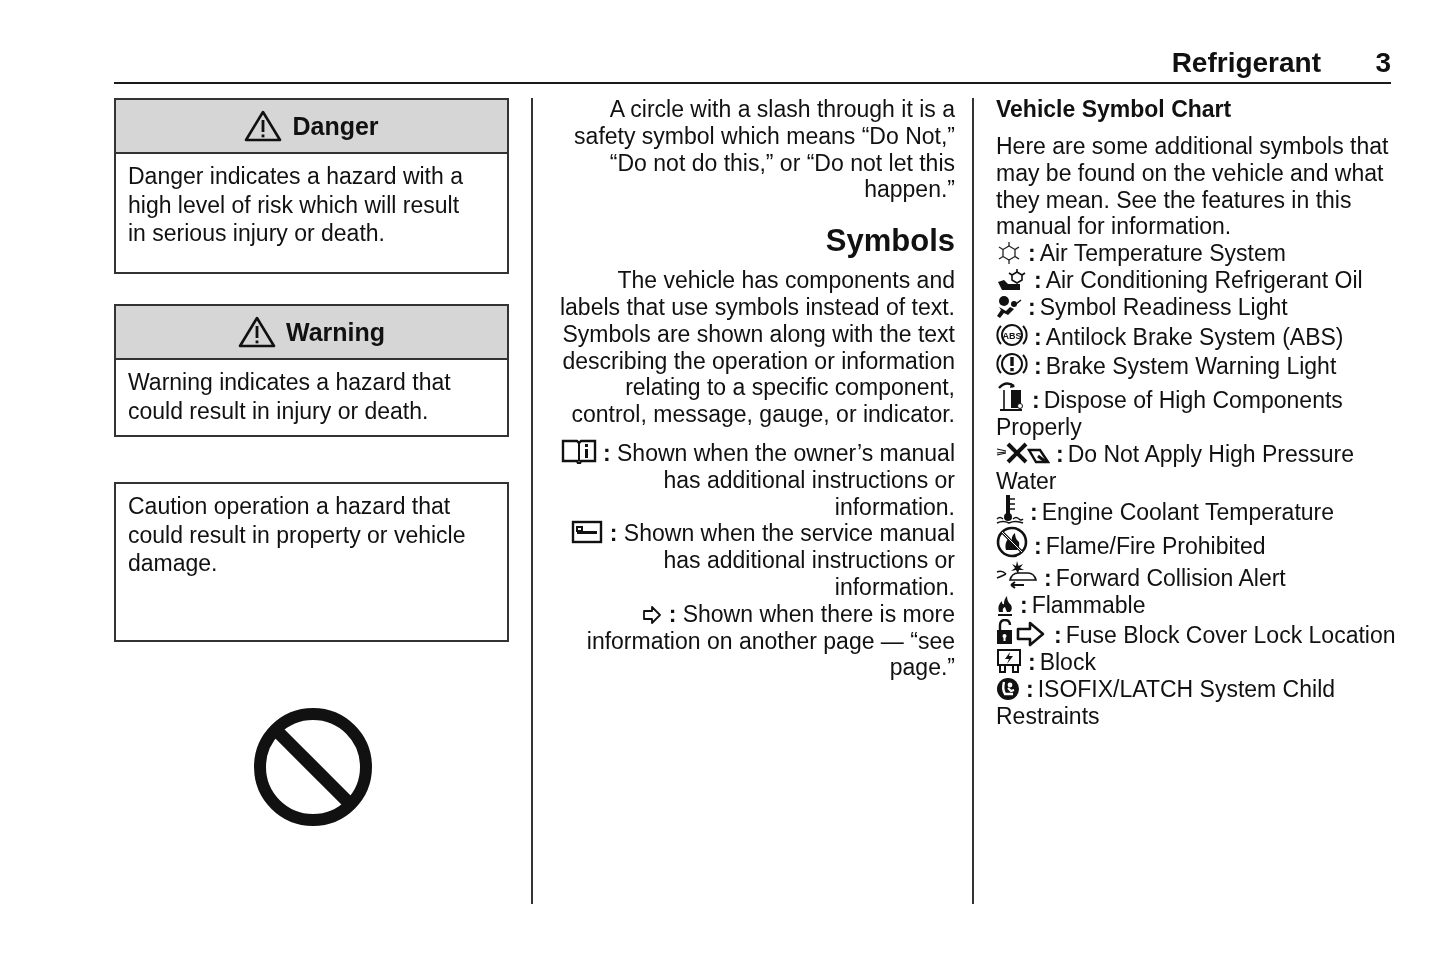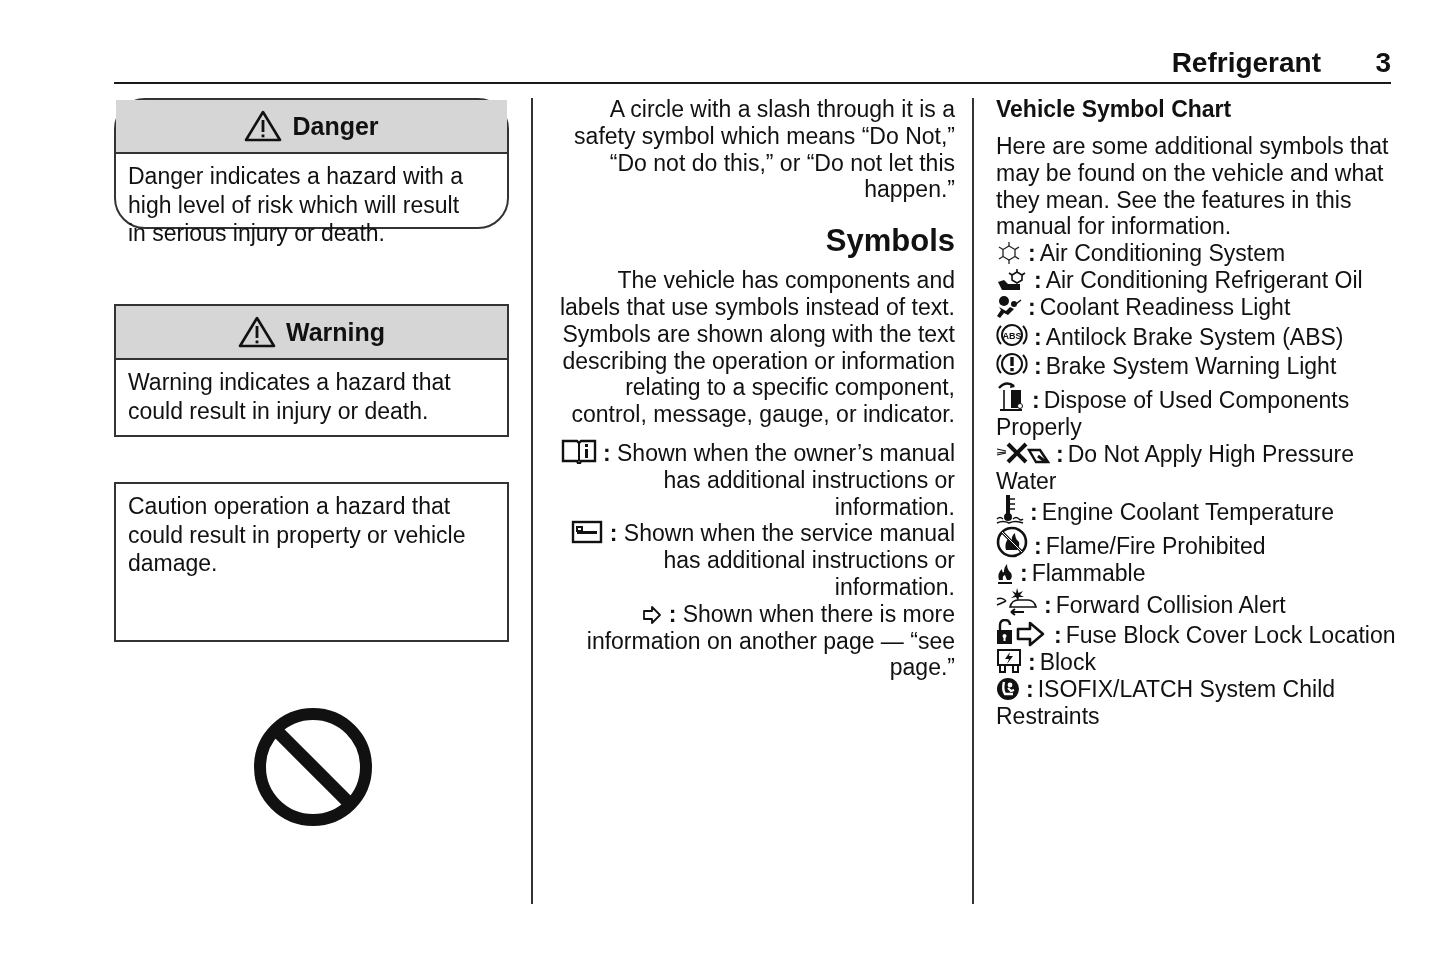--- a/index.html
+++ b/index.html
@@ -40,21 +40,21 @@
 <body>
 
 <div class="header">
   <span class="section">Refrigerant</span>
   <span class="pagenum">3</span>
 </div>
 
 <div class="col-divider" style="left:531px;"></div>
 <div class="col-divider" style="left:972px;"></div>
 
-<div class="notice" style="top:98px; height:131px;border-radius:31px;">
+<div class="notice" style="top:98px; height:176px;">
   <div class="head gray">
     <svg class="tri" viewBox="0 0 38 32">
       <path d="M19 2 L36 30 L2 30 Z" fill="none" stroke="#111" stroke-width="2.6" stroke-linejoin="round"></path>
       <rect x="17.6" y="10" width="2.8" height="12" fill="#111"></rect>
       <rect x="17.6" y="24.5" width="2.8" height="2.8" fill="#111"></rect>
     </svg>
     <span>Danger</span>
   </div>
   <div class="body">Danger indicates a hazard with a high level of risk which will result in serious injury or death.</div>
 </div>
@@ -118,42 +118,42 @@
     <svg class="ico" width="26" height="24" viewBox="0 0 26 24">
       <g stroke="#222" stroke-width="1.3" fill="none">
         <polygon points="13,5 19,8.5 19,15.5 13,19 7,15.5 7,8.5"></polygon>
         <line x1="13" y1="1" x2="13" y2="5"></line>
           <line x1="13" y1="19" x2="13" y2="23"></line>
         <line x1="3" y1="6" x2="7" y2="8.5"></line>
           <line x1="19" y1="15.5" x2="23" y2="18"></line>
         <line x1="23" y1="6" x2="19" y2="8.5"></line>
           <line x1="7" y1="15.5" x2="3" y2="18"></line>
       </g>
-    </svg><span class="colon">:</span><span>Air Conditioning System</span>
+    </svg><span class="colon">:</span><span>Air Temperature System</span>
   </p>
 
   <p class="chart-item">
     <svg class="ico" width="32" height="24" viewBox="0 0 32 24">
       <path d="M2 14 L8 12 L12 16 L24 16 L24 22 L6 22 Z" fill="#111"></path>
       <g stroke="#111" stroke-width="1.6" fill="none">
         <polygon points="21,4 26,7 26,12 21,15 16,12 16,7"></polygon>
         <line x1="21" y1="1" x2="21" y2="4"></line>
           <line x1="13" y1="5" x2="16" y2="7"></line>
           <line x1="29" y1="5" x2="26" y2="7"></line>
       </g>
     </svg><span class="colon">:</span><span>Air Conditioning Refrigerant Oil</span>
   </p>
 
   <p class="chart-item">
     <svg class="ico" width="26" height="24" viewBox="0 0 26 24">
       <circle cx="8" cy="6" r="5" fill="#111"></circle>
       <path d="M3 12 L10 16 L14 12 L18 14 L12 20 L8 18 L4 23 L1 21 L5 15 Z" fill="#111"></path>
       <circle cx="18" cy="9" r="3" fill="#111"></circle>
       <line x1="20" y1="9" x2="25" y2="5" stroke="#111" stroke-width="1.5"></line>
-    </svg><span class="colon">:</span><span>Coolant Readiness Light</span>
+    </svg><span class="colon">:</span><span>Symbol Readiness Light</span>
   </p>
 
   <p class="chart-item">
     <svg class="ico" width="32" height="28" viewBox="0 0 32 28">
       <circle cx="16" cy="14" r="10" fill="none" stroke="#111" stroke-width="2"></circle>
       <path d="M5 5 A13 13 0 0 0 5 23" fill="none" stroke="#111" stroke-width="2"></path>
       <path d="M27 5 A13 13 0 0 1 27 23" fill="none" stroke="#111" stroke-width="2"></path>
       <text x="16" y="17.5" font-size="9" font-weight="bold" text-anchor="middle" font-family="Liberation Sans, sans-serif" fill="#111">ABS</text>
     </svg><span class="colon">:</span><span>Antilock Brake System (ABS)</span>
   </p>
@@ -169,21 +169,21 @@
   </p>
 
   <p class="chart-item">
     <svg class="ico" width="30" height="32" viewBox="0 0 30 32">
       <path d="M3 8 Q10 0 18 6" fill="none" stroke="#111" stroke-width="2.4"></path>
       <path d="M15 3 L19 7 L14 8 Z" fill="#111"></path>
       <rect x="15" y="10" width="10" height="18" fill="#111"></rect>
       <line x1="4" y1="30" x2="26" y2="30" stroke="#111" stroke-width="2"></line>
       <line x1="8" y1="10" x2="8" y2="30" stroke="#111" stroke-width="1.6"></line>
       <circle cx="24" cy="26" r="2.5" fill="#fff" stroke="#111" stroke-width="1"></circle>
-    </svg><span class="colon">:</span><span>Dispose of Used Components Properly</span>
+    </svg><span class="colon">:</span><span>Dispose of High Components Properly</span>
   </p>
 
   <p class="chart-item">
     <svg class="ico" width="54" height="24" viewBox="0 0 54 24">
       <g stroke="#111" stroke-width="1.2">
           <line x1="1" y1="7" x2="10" y2="9"></line>
           <line x1="1" y1="11" x2="10" y2="10"></line>
           <line x1="1" y1="13" x2="10" y2="11"></line>
         </g>
       <line x1="12" y1="2" x2="30" y2="20" stroke="#111" stroke-width="4"></line>
@@ -211,34 +211,34 @@
   <p class="chart-item">
     <svg class="ico" width="32" height="32" viewBox="0 0 32 32">
       <circle cx="16" cy="16" r="14" fill="none" stroke="#111" stroke-width="2.6"></circle>
       <path d="M10 24 Q8 17 13 12 Q13 16 16 15 Q15 10 19 7 Q19 13 23 16 Q24 21 21 24 Z" fill="#111"></path>
       <line x1="6" y1="6" x2="26" y2="26" stroke="#111" stroke-width="3"></line>
       <line x1="6" y1="6" x2="26" y2="26" stroke="#fff" stroke-width="1"></line>
     </svg><span class="colon">:</span><span>Flame/Fire Prohibited</span>
   </p>
 
   <p class="chart-item">
-    <svg class="ico" width="18" height="22" viewBox="0 0 18 22">
-      <path d="M3 17 Q1 10 6 6 Q6 10 8 9 Q8 4 11 1 Q11 7 15 10 Q17 14 14 17 Z" fill="#111"></path>
-      <path d="M7 17 Q6 13 9 12 Q10 15 11 17 Z" fill="#fff"></path>
-      <line x1="2" y1="20" x2="16" y2="20" stroke="#111" stroke-width="2"></line>
-    </svg><span class="colon">:</span><span>Flammable</span>
-  </p>
-
-  <p class="chart-item">
     <svg class="ico" width="42" height="30" viewBox="0 0 42 30">
       <path d="M21 1 L22.5 6 L27 4 L24 8 L28 10 L23 10 L22 14 L20 10 L15 11 L19 8 L16 4 L20 6 Z" fill="#111"></path>
       <path d="M1 12 Q6 10 10 14 M1 18 Q6 16 10 14" fill="none" stroke="#111" stroke-width="1.5"></path>
       <path d="M14 20 Q16 13 22 13 L32 13 Q38 13 40 20 Z" fill="none" stroke="#111" stroke-width="1.6"></path>
       <path d="M15 25 L28 25 M15 25 L19 22 M15 25 L19 28" fill="none" stroke="#111" stroke-width="2"></path>
     </svg><span class="colon">:</span><span>Forward Collision Alert</span>
+  </p>
+
+  <p class="chart-item">
+    <svg class="ico" width="18" height="22" viewBox="0 0 18 22">
+      <path d="M3 17 Q1 10 6 6 Q6 10 8 9 Q8 4 11 1 Q11 7 15 10 Q17 14 14 17 Z" fill="#111"></path>
+      <path d="M7 17 Q6 13 9 12 Q10 15 11 17 Z" fill="#fff"></path>
+      <line x1="2" y1="20" x2="16" y2="20" stroke="#111" stroke-width="2"></line>
+    </svg><span class="colon">:</span><span>Flammable</span>
   </p>
 
   <p class="chart-item">
     <svg class="ico" width="52" height="28" viewBox="0 0 52 28">
       <path d="M4 11 L4 6 Q4 1 9 1 Q14 1 14 6" fill="none" stroke="#111" stroke-width="2.4"></path>
       <rect x="1" y="11" width="15" height="14" fill="#111"></rect>
       <circle cx="8.5" cy="17" r="2" fill="#fff"></circle>
       <rect x="7.5" y="17" width="2" height="5" fill="#fff"></rect>
       <path d="M22 10 L34 10 L34 4 L47 15 L34 26 L34 20 L22 20 Z" fill="none" stroke="#111" stroke-width="2.6" stroke-linejoin="round"></path>
     </svg><span class="colon">:</span><span>Fuse Block Cover Lock Location</span>

